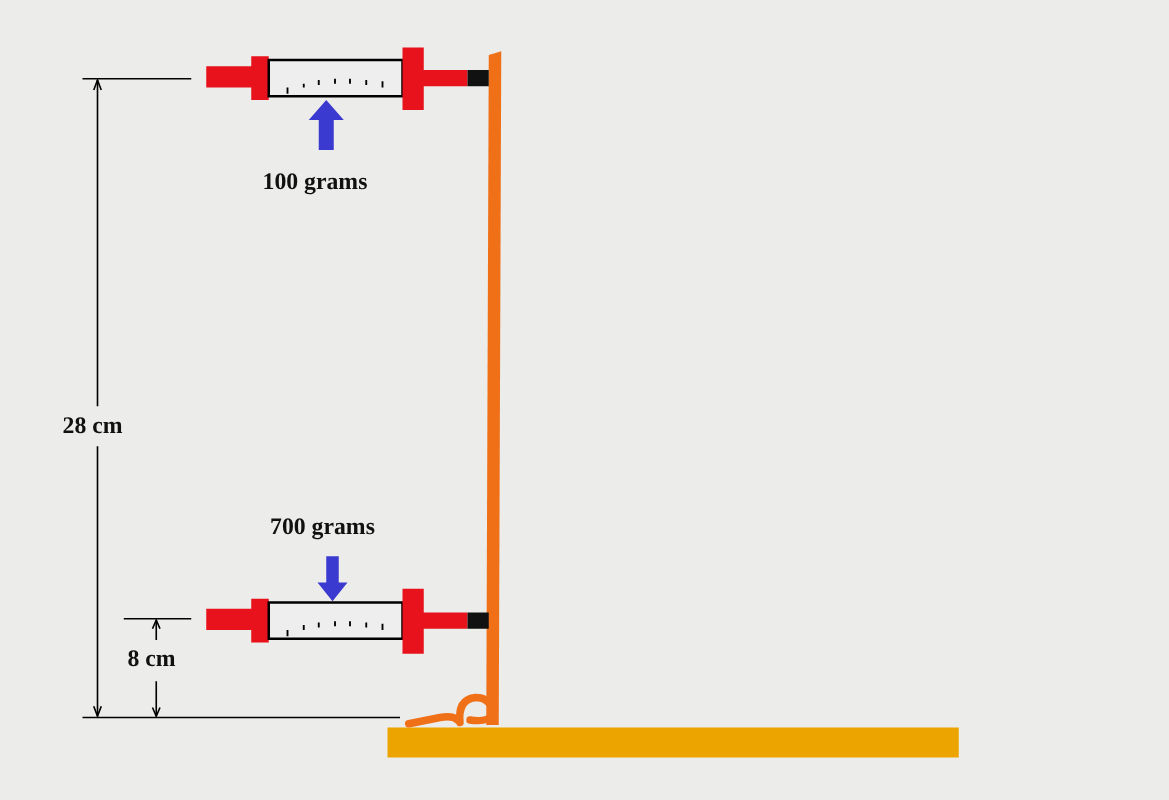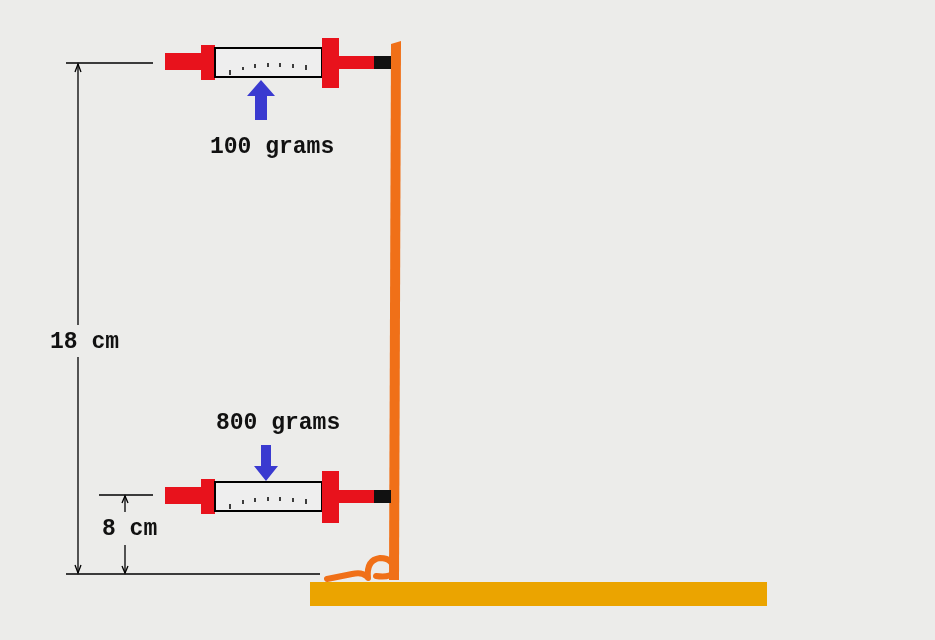--- a/index.html
+++ b/index.html
@@ -1,19 +1,19 @@
 <!DOCTYPE html>
 <html><head>
 <meta charset="utf-8">
 <style>
   html,body{margin:0;padding:0;}
   body{width:935px;height:640px;background:#ebebeb;overflow:hidden;font-family:"Liberation Sans",sans-serif;}
   #stage{position:relative;width:935px;height:640px;background:#ececea;}
   svg{position:absolute;left:0;top:0;}
-  .lbl{position:absolute;font-family:Liberation Mono, monospace;font-weight:bold;font-size:23px;color:#111;white-space:nowrap;line-height:1;}
+  .lbl{position:absolute;font-family:Liberation Serif, serif;font-weight:bold;font-size:19px;color:#111;white-space:nowrap;line-height:1;}
 </style>
 </head>
 <body>
 
 <div id="stage">
   <svg width="935" height="640" viewBox="0 0 935 640">
 
     <rect x="310" y="582" width="457" height="24" fill="#eba400"></rect>
 
     <polygon points="391,44 401,41 399,580 389,580" fill="#f07018"></polygon>
@@ -77,16 +77,16 @@
       <polyline points="75,565 78,573 81,565"></polyline>
 
       <line x1="125" y1="496" x2="125" y2="512"></line>
       <line x1="125" y1="545" x2="125" y2="573"></line>
       <polyline points="122,503 125,496 128,503"></polyline>
       <polyline points="122,566 125,573 128,566"></polyline>
     </g>
   </svg>
 
   <span class="lbl" style="left:210px;top:136px;">100 grams</span>
-  <span class="lbl" style="left:216px;top:412px;">800 grams</span>
-  <span class="lbl" style="left:50px;top:331px;">18 cm</span>
+  <span class="lbl" style="left:216px;top:412px;">700 grams</span>
+  <span class="lbl" style="left:50px;top:331px;">28 cm</span>
   <span class="lbl" style="left:102px;top:518px;">8 cm</span>
 </div>
 
 </body></html>

